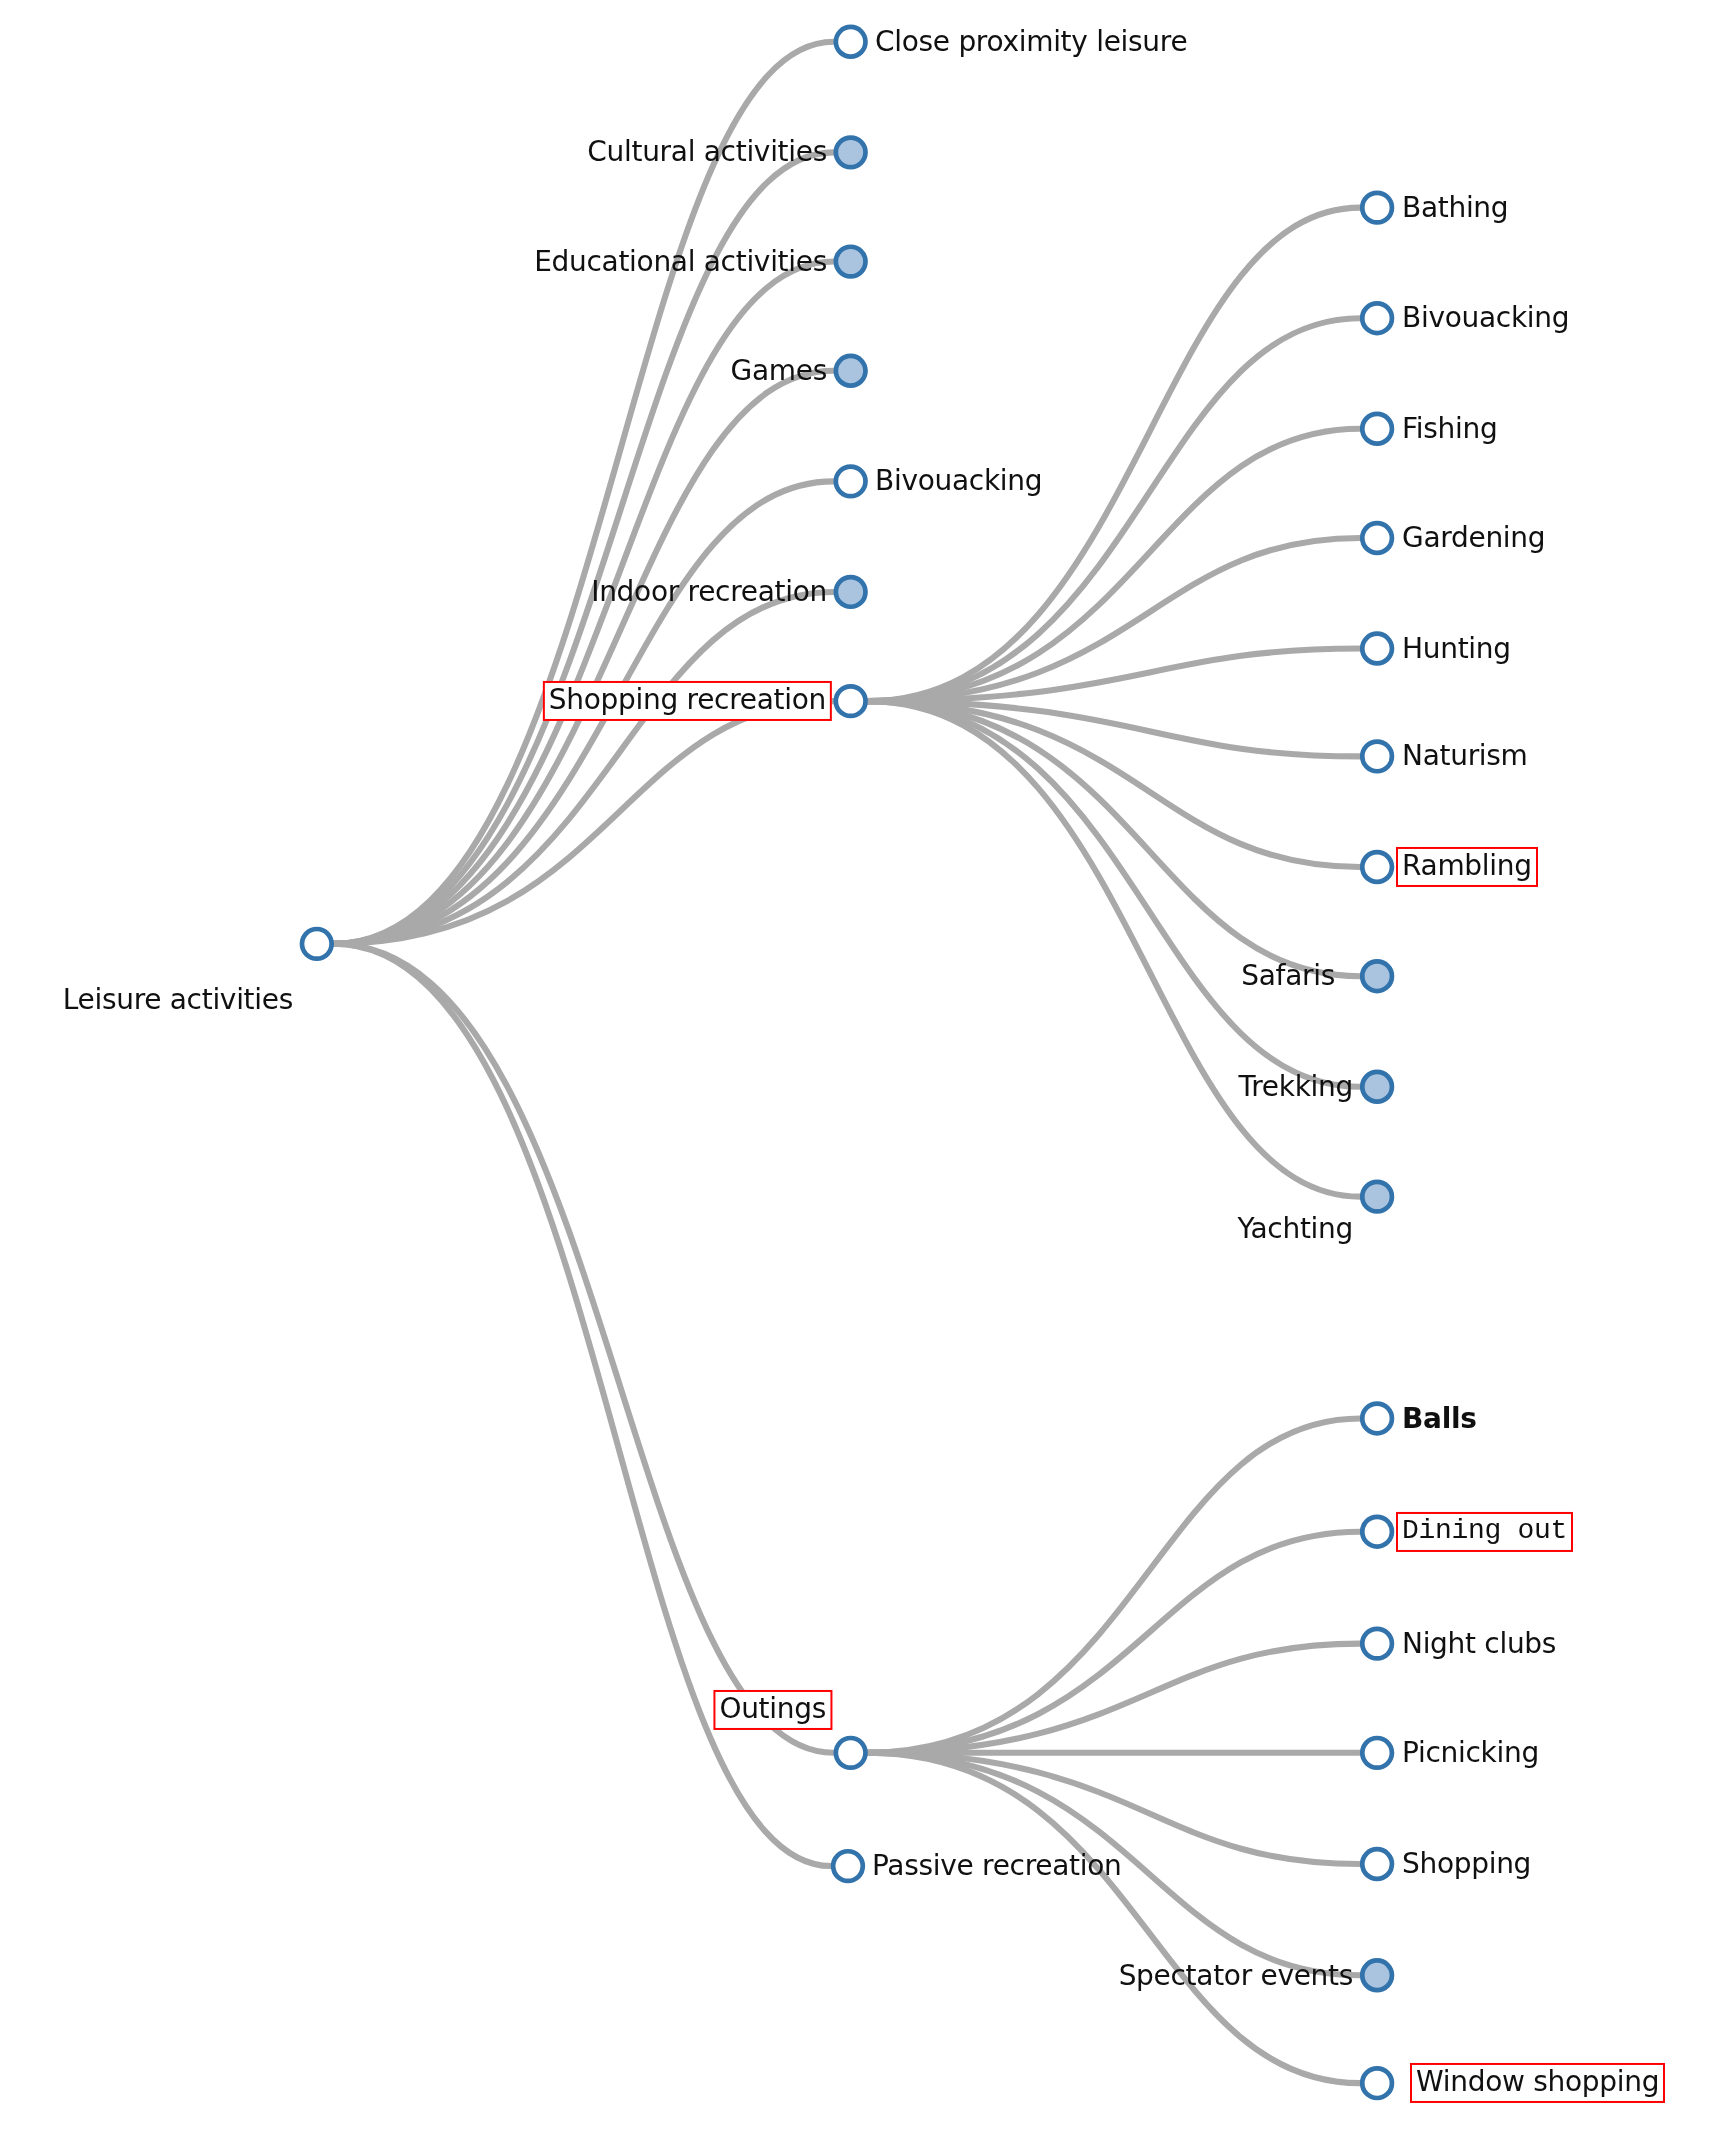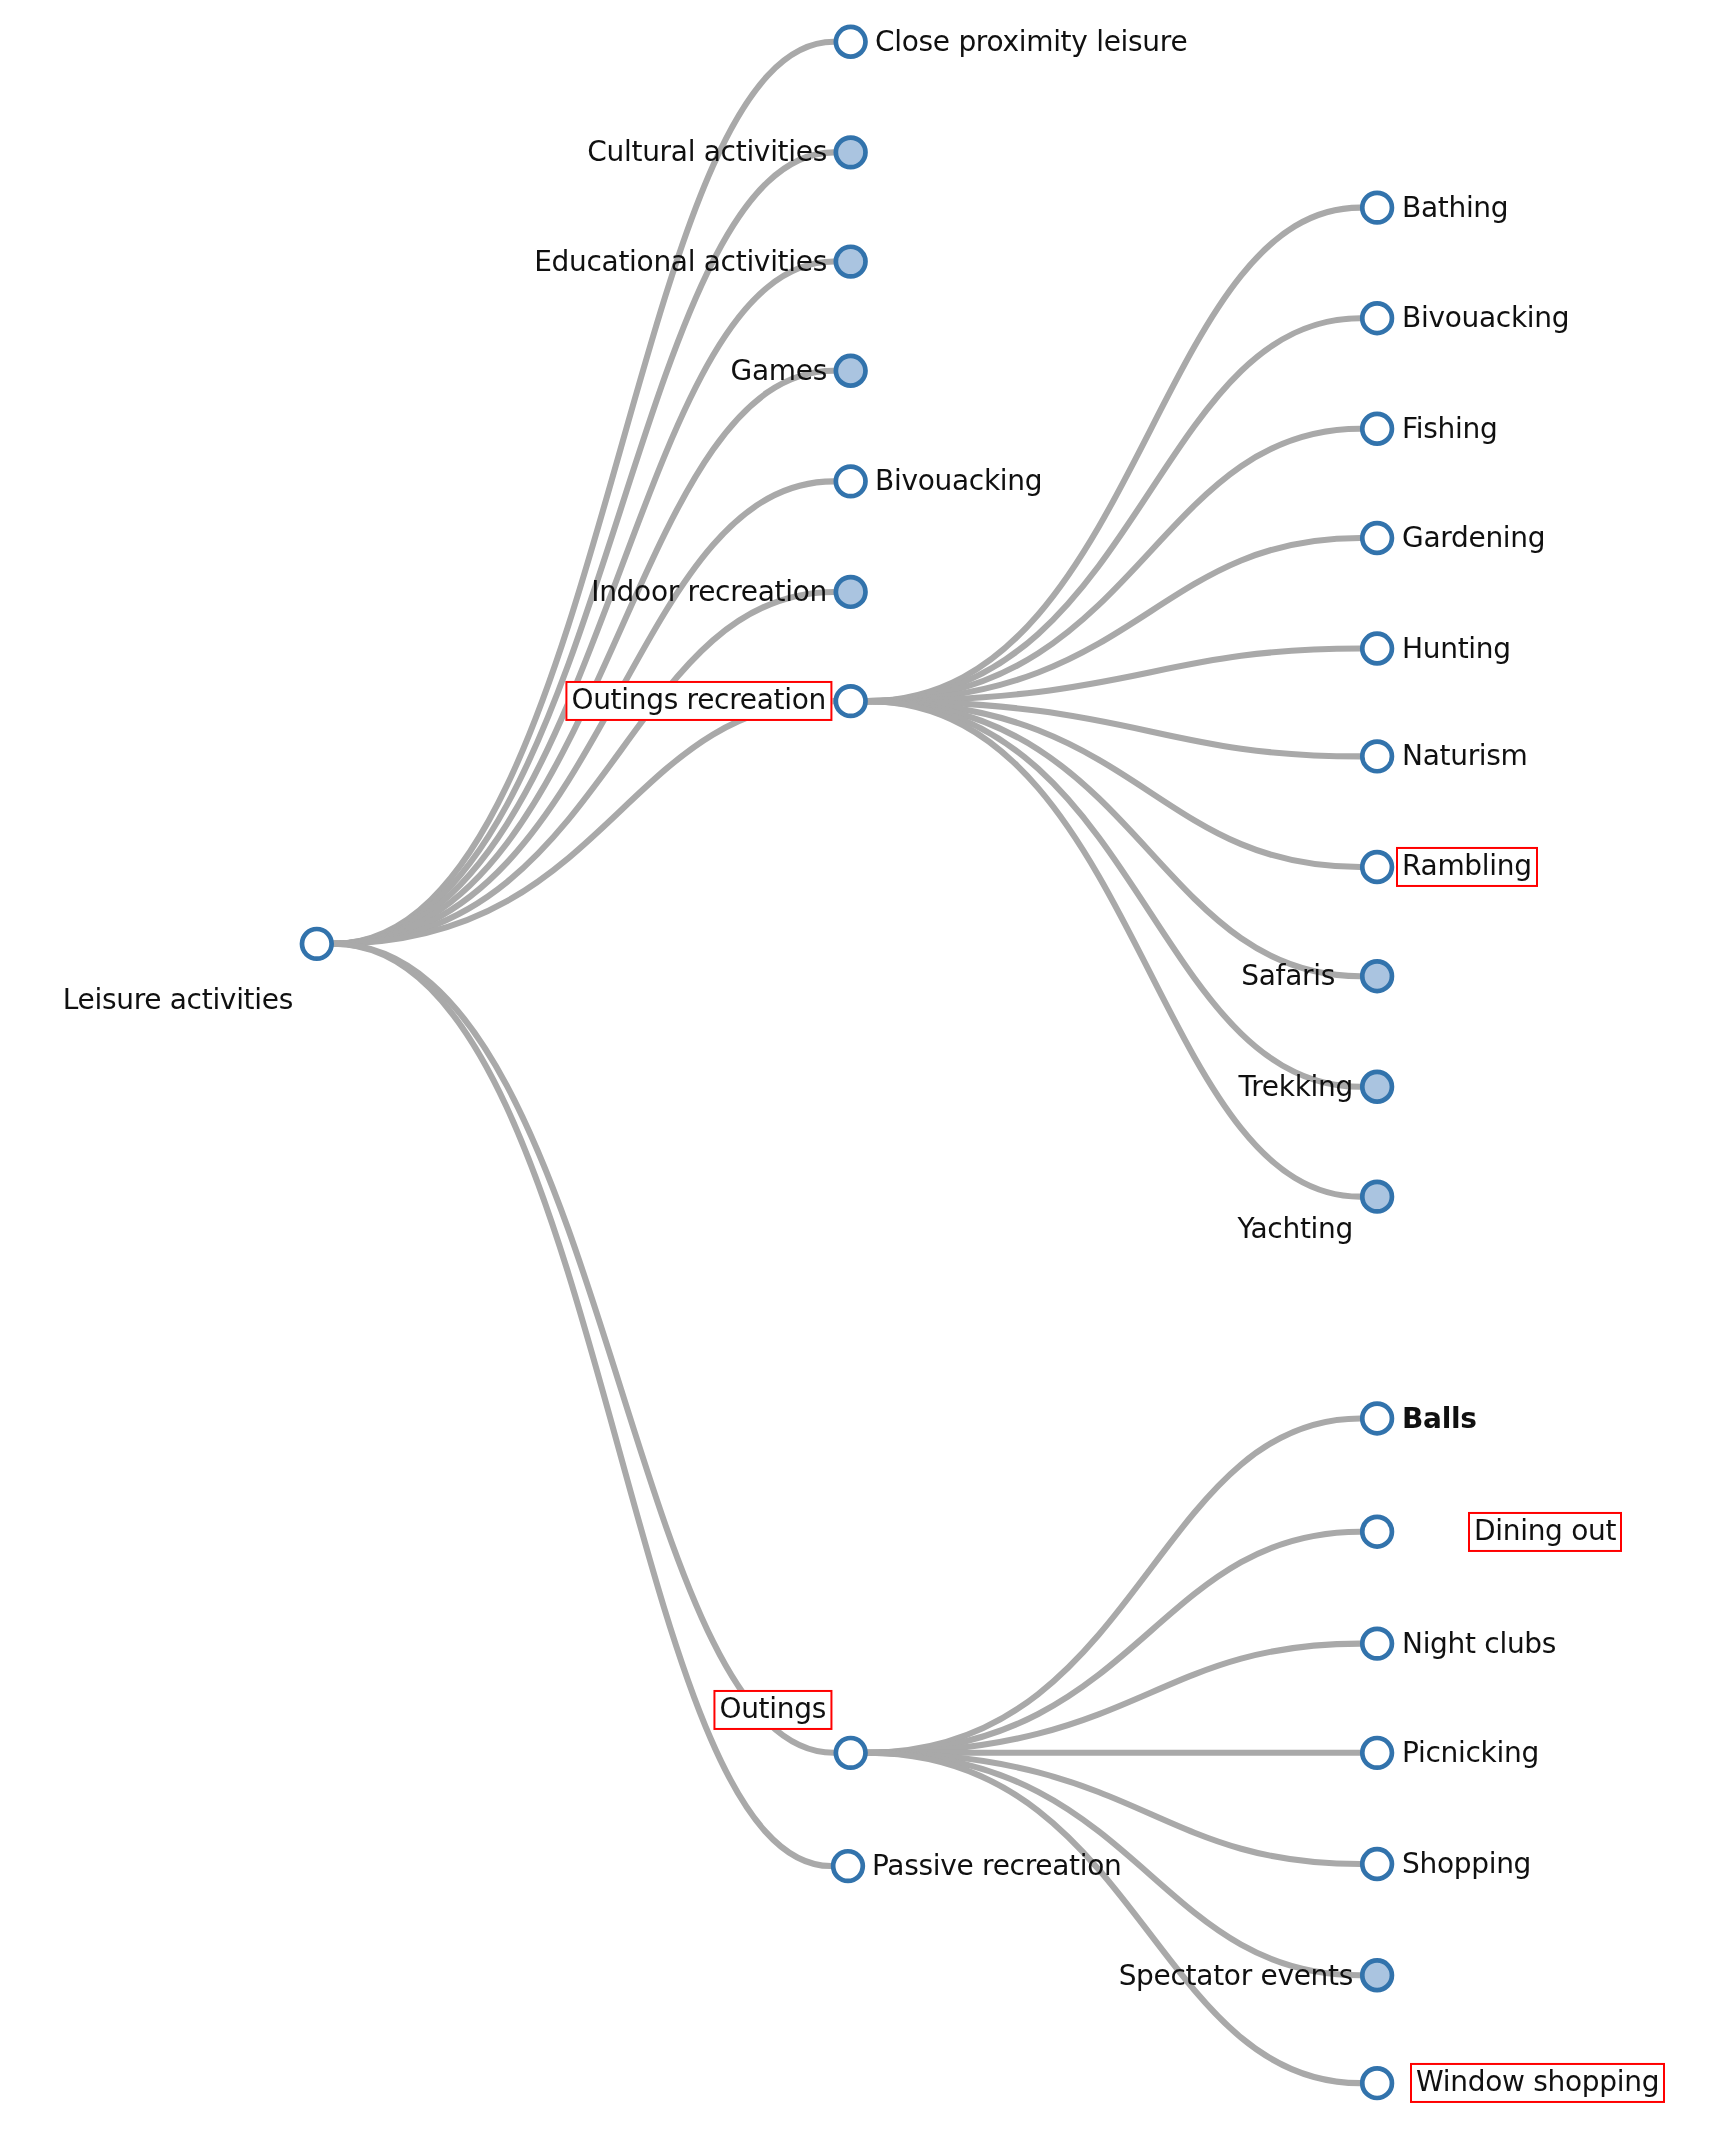--- a/index.html
+++ b/index.html
@@ -90,35 +90,35 @@
       </g>
   </svg>
   <div id="labels-layer">
       <div class="node-label left" style="left: 293px; top: 1000px;">Leisure activities</div>
       <div class="node-label right" style="left: 875px; top: 42px;">Close proximity leisure</div>
       <div class="node-label left" style="left: 827px; top: 152px;">Cultural activities</div>
       <div class="node-label left" style="left: 827px; top: 262px;">Educational activities</div>
       <div class="node-label left" style="left: 827px; top: 371px;">Games</div>
       <div class="node-label right" style="left: 875px; top: 481px;">Bivouacking</div>
       <div class="node-label left" style="left: 827px; top: 592px;">Indoor recreation</div>
-      <div class="node-label left hl" style="left: 832px; top: 701px;">Outings recreation</div>
+      <div class="node-label left hl" style="left: 832px; top: 701px;">Shopping recreation</div>
       <div class="node-label right" style="left: 1402px; top: 208px;">Bathing</div>
       <div class="node-label right" style="left: 1402px; top: 318px;">Bivouacking</div>
       <div class="node-label right" style="left: 1402px; top: 429px;">Fishing</div>
       <div class="node-label right" style="left: 1402px; top: 538px;">Gardening</div>
       <div class="node-label right" style="left: 1402px; top: 649px;">Hunting</div>
       <div class="node-label right" style="left: 1402px; top: 756px;">Naturism</div>
       <div class="node-label right hl" style="left: 1396px; top: 867px;">Rambling</div>
       <div class="node-label left" style="left: 1335px; top: 976px;">Safaris</div>
       <div class="node-label left" style="left: 1353px; top: 1087px;">Trekking</div>
       <div class="node-label left" style="left: 1353px; top: 1197px; margin-top: 32px;">Yachting</div>
       <div class="node-label left hl" style="left: 832px; top: 1710px;">Outings</div>
       <div class="node-label right" style="left: 872px; top: 1866px;">Passive recreation</div>
       <div class="node-label right" style="left: 1402px; top: 1419px; font-weight: bold;">Balls</div>
-      <div class="node-label right hl" style="left: 1468px; top: 1532px;">Dining out</div>
+      <div class="node-label right hl" style="left: 1396px; top: 1532px; font-family: Liberation Mono, monospace;">Dining out</div>
       <div class="node-label right" style="left: 1402px; top: 1644px;">Night clubs</div>
       <div class="node-label right" style="left: 1402px; top: 1753px;">Picnicking</div>
       <div class="node-label right" style="left: 1402px; top: 1864px;">Shopping</div>
       <div class="node-label left" style="left: 1353px; top: 1976px;">Spectator events</div>
       <div class="node-label right hl" style="left: 1396px; top: 2083px; margin-left: 14px;">Window shopping</div>
     </div>
 </div>
 
 
 </body></html>

